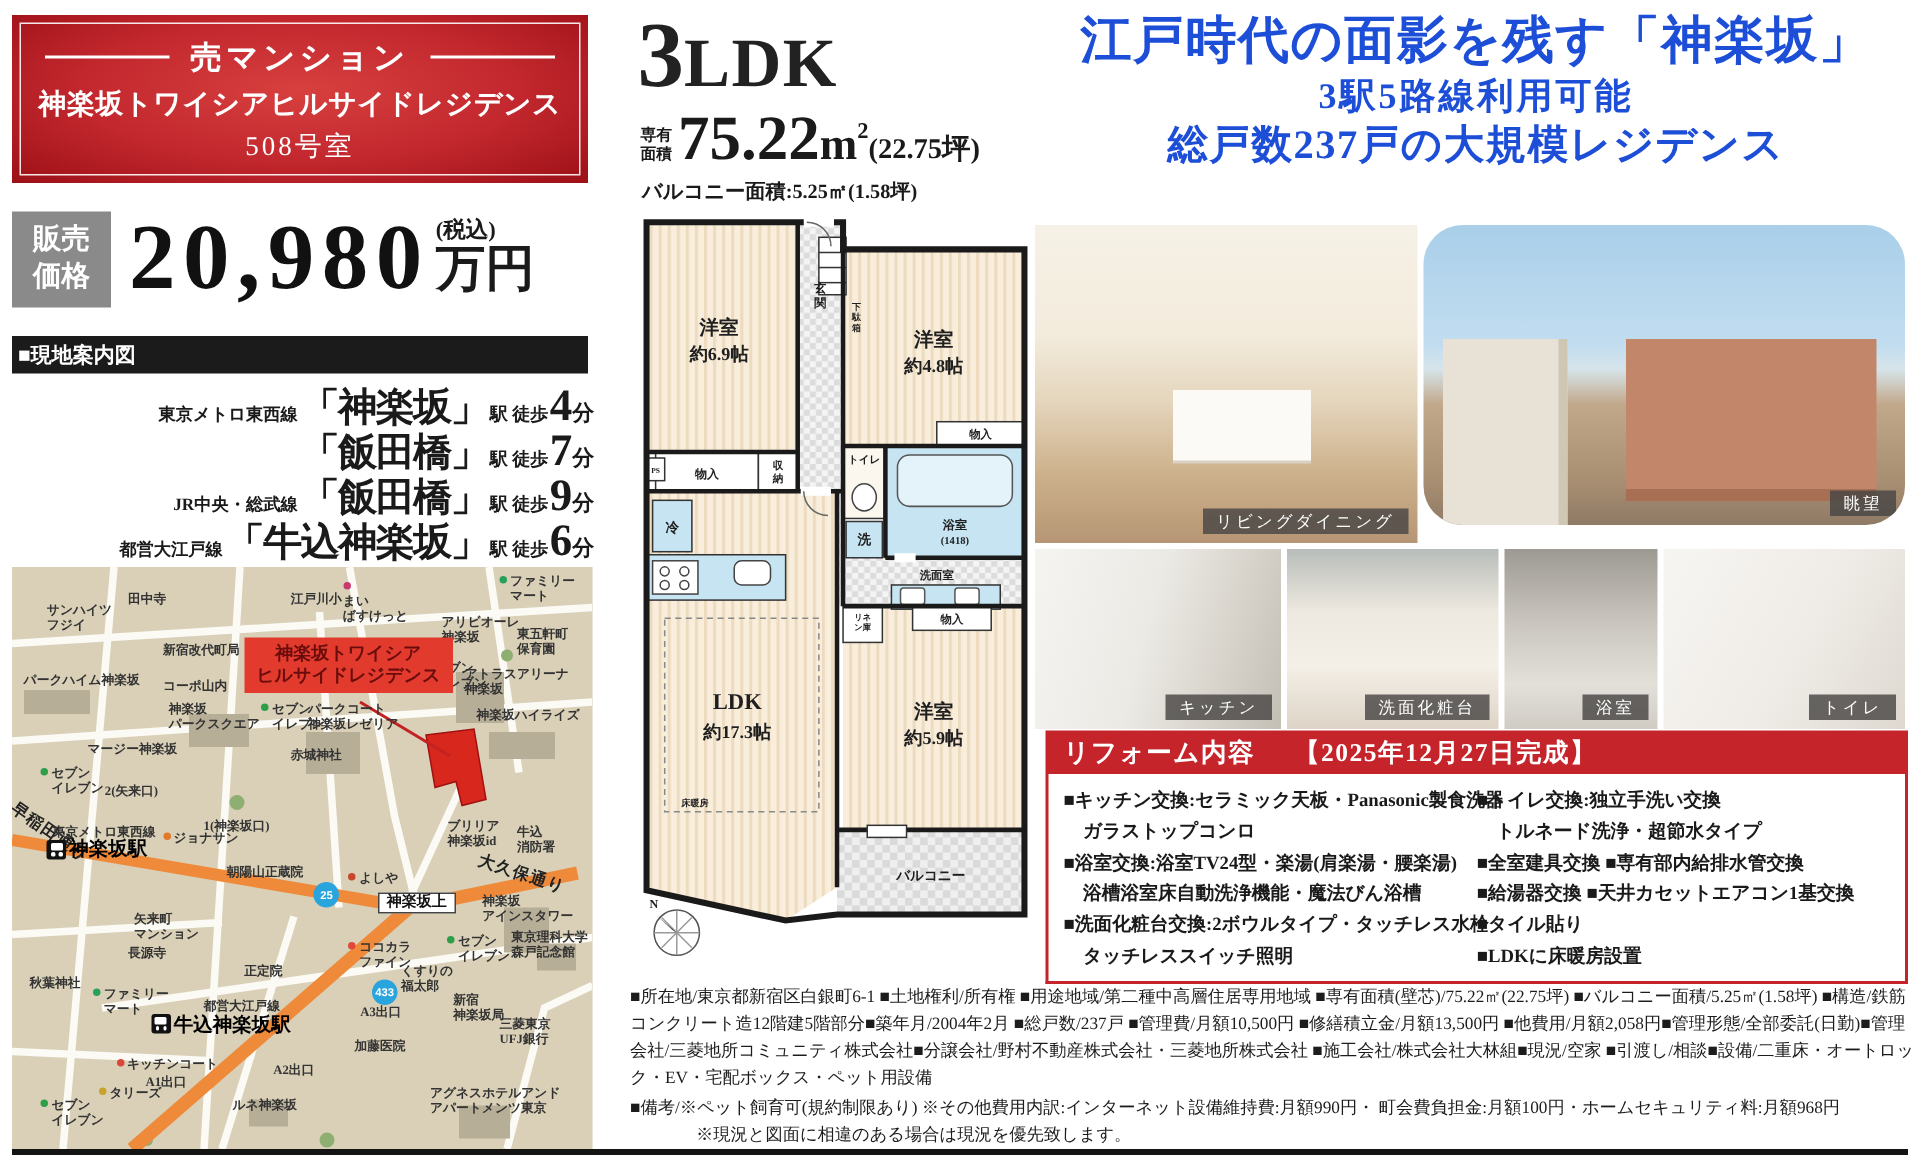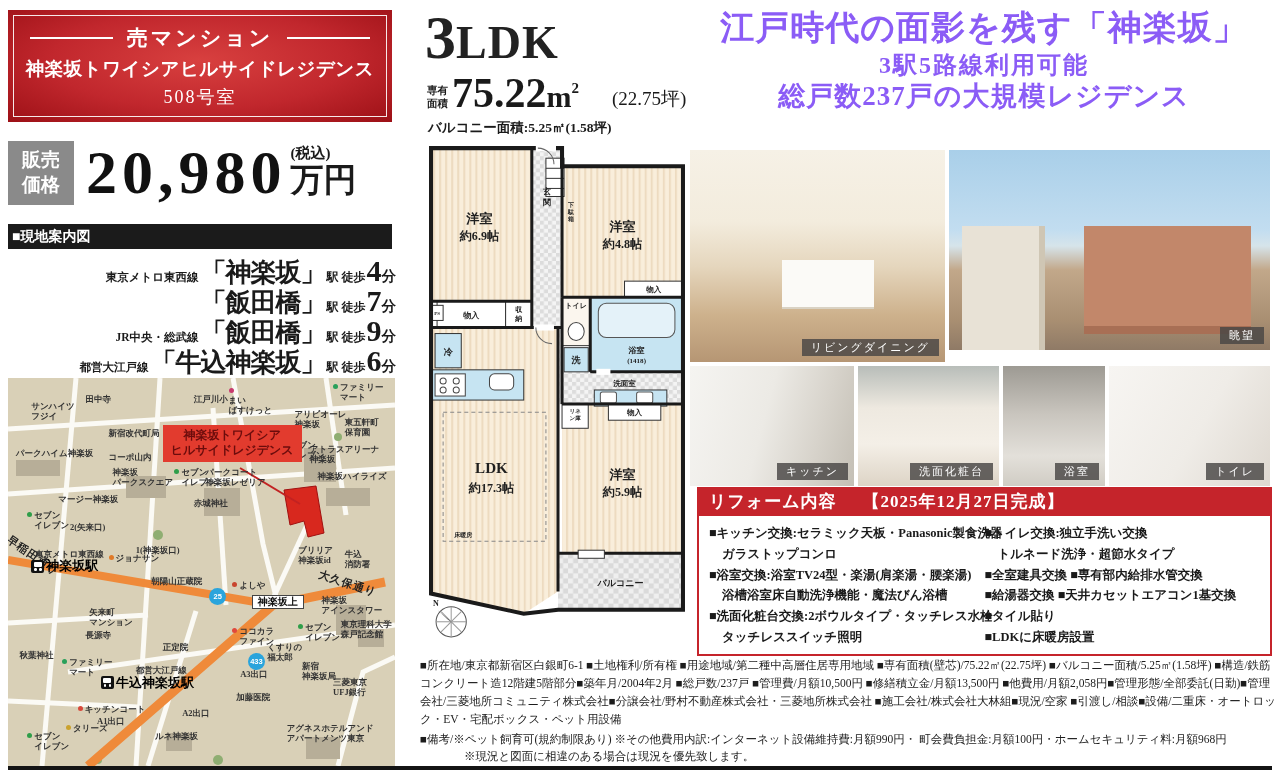--- a/index.html
+++ b/index.html
@@ -74,39 +74,39 @@
 
   
   .ldk-big{ position:absolute; left:425px; top:6px; display:flex; align-items:baseline; color:#222; }
   .ldk-num{ font-size:62px; font-weight:700; line-height:1; }
   .ldk-suffix{ font-size:46px; font-weight:700; line-height:1; letter-spacing:1px; }
   .area-row{ position:absolute; left:427px; top:74px; display:flex; align-items:flex-end; }
   .area-label{ font-size:10.5px; font-weight:700; line-height:1.25; margin-bottom:4px; }
   .area-value{ font-size:42px; font-weight:700; line-height:.95; margin-left:4px; }
   .area-unit{ font-size:30px; font-weight:700; }
   .area-sup{ font-size:15px; font-weight:700; vertical-align:14px; }
-  .area-tsubo{ font-size:19px; font-weight:400; margin-bottom:2px;margin-left:33px; }
+  .area-tsubo{ font-size:19px; font-weight:700; margin-bottom:2px; }
   .balcony-line{ position:absolute; left:428px; top:119px; font-size:13.5px; font-weight:700; }
   .floor-plan{ position:absolute; left:427px; top:140px; }
   .floor-plan text{ font-family:"Liberation Serif","DejaVu Serif",serif; fill:#1f1f1f; }
 
   
-  .headline{ position:absolute; left:695px; top:6px; width:578px; text-align:center; color:#8b5cf6; font-weight:700; }
+  .headline{ position:absolute; left:695px; top:6px; width:578px; text-align:center; color:#1d4ed8; font-weight:700; }
   .headline .h1{ font-size:34px; line-height:1.3; letter-spacing:1px; }
   .headline .h2{ font-size:24px; line-height:1.25; letter-spacing:2px; }
   .headline .h3{ font-size:27px; line-height:1.25; letter-spacing:1px; }
 
   .photo{ position:absolute; overflow:hidden; }
   .photo-label{ position:absolute; right:6px; bottom:6px; background:rgba(72,70,68,.82); color:#fff;
     font-size:11px; letter-spacing:2px; padding:1px 9px; }
   .ph-living{ left:690px; top:150px; width:255px; height:212px;
     background:linear-gradient(180deg,#f6f1e6 0%,#f3ecdd 34%,#e5d6bd 55%,#cdb18c 78%,#b69674 100%); }
   .ph-living .counter{ position:absolute; right:28%; top:52%; width:36%; height:22%; background:#fbfaf7; box-shadow:0 2px 0 #d9d2c4; }
   .ph-view{ left:949px; top:150px; width:321px; height:200px;
-    background:linear-gradient(180deg,#a9cfe9 0%,#c2ddf0 40%,#d6e4ea 48%,#c2a88a 60%,#a98f72 85%,#8f7a66 100%); }
+    background:linear-gradient(180deg,#a9cfe9 0%,#c2ddf0 40%,#d6e4ea 48%,#c2a88a 60%,#a98f72 85%,#8f7a66 100%);border-radius:26px; }
   .ph-view .bldg1{ position:absolute; left:4%; bottom:0; width:26%; height:62%; background:#e8e2d6; box-shadow:inset -6px 0 0 #cfc6b4; }
   .ph-view .bldg2{ position:absolute; right:6%; bottom:8%; width:52%; height:54%; background:#c2876a; box-shadow:inset 0 -8px 0 #a86f55; }
   .ph-kitchen{ left:690px; top:366px; width:164px; height:120px;
     background:linear-gradient(105deg,#f5f4f1 0%,#eceae5 45%,#d7d3cb 75%,#c4bfb5 100%); }
   .ph-vanity{ left:858px; top:366px; width:141px; height:120px;
     background:linear-gradient(180deg,#b8bdb9 0%,#eee9e0 35%,#f4efe7 65%,#ddd4c6 100%); }
   .ph-bath{ left:1003px; top:366px; width:102px; height:120px;
     background:linear-gradient(180deg,#9d9a93 0%,#c9c5be 40%,#e3e0da 75%,#d0ccc4 100%); }
   .ph-toilet{ left:1109px; top:366px; width:161px; height:120px;
     background:linear-gradient(120deg,#f7f5f2 0%,#efece7 55%,#ded8d0 100%); }
@@ -114,21 +114,21 @@
   .reform{ position:absolute; left:697px; top:487px; width:575px; }
   .reform-header{ background:#c5242b; color:#fff; height:29px; display:flex; align-items:center; gap:26px;
     padding:0 12px; font-size:17px; font-weight:700; letter-spacing:1px; }
   .reform-body{ border:2px solid #c5242b; border-top:none; background:#fff; display:flex; padding:7px 10px 6px 10px; }
   .reform-col{ width:50%; }
   .reform-line{ font-size:12.5px; font-weight:700; line-height:1.66; white-space:nowrap; }
   .reform-line.cont{ padding-left:13px; }
 
   .details{ position:absolute; left:420px; top:656px; width:857px; font-size:11.5px; line-height:1.58; color:#1c1c1c; }
   .details .d2{ margin-top:1px; }
-  .details .d3{ padding-left:44px;font-family:Liberation Mono, monospace; }
+  .details .d3{ padding-left:44px; }
 
   .bottom-rule{ position:absolute; left:8px; top:766px; width:1264px; height:4px; background:#141414; }
 </style>
 </head>
 <body>
 
 <div id="page">
 
   <div class="title-box">
     <div class="title-box-inner">

